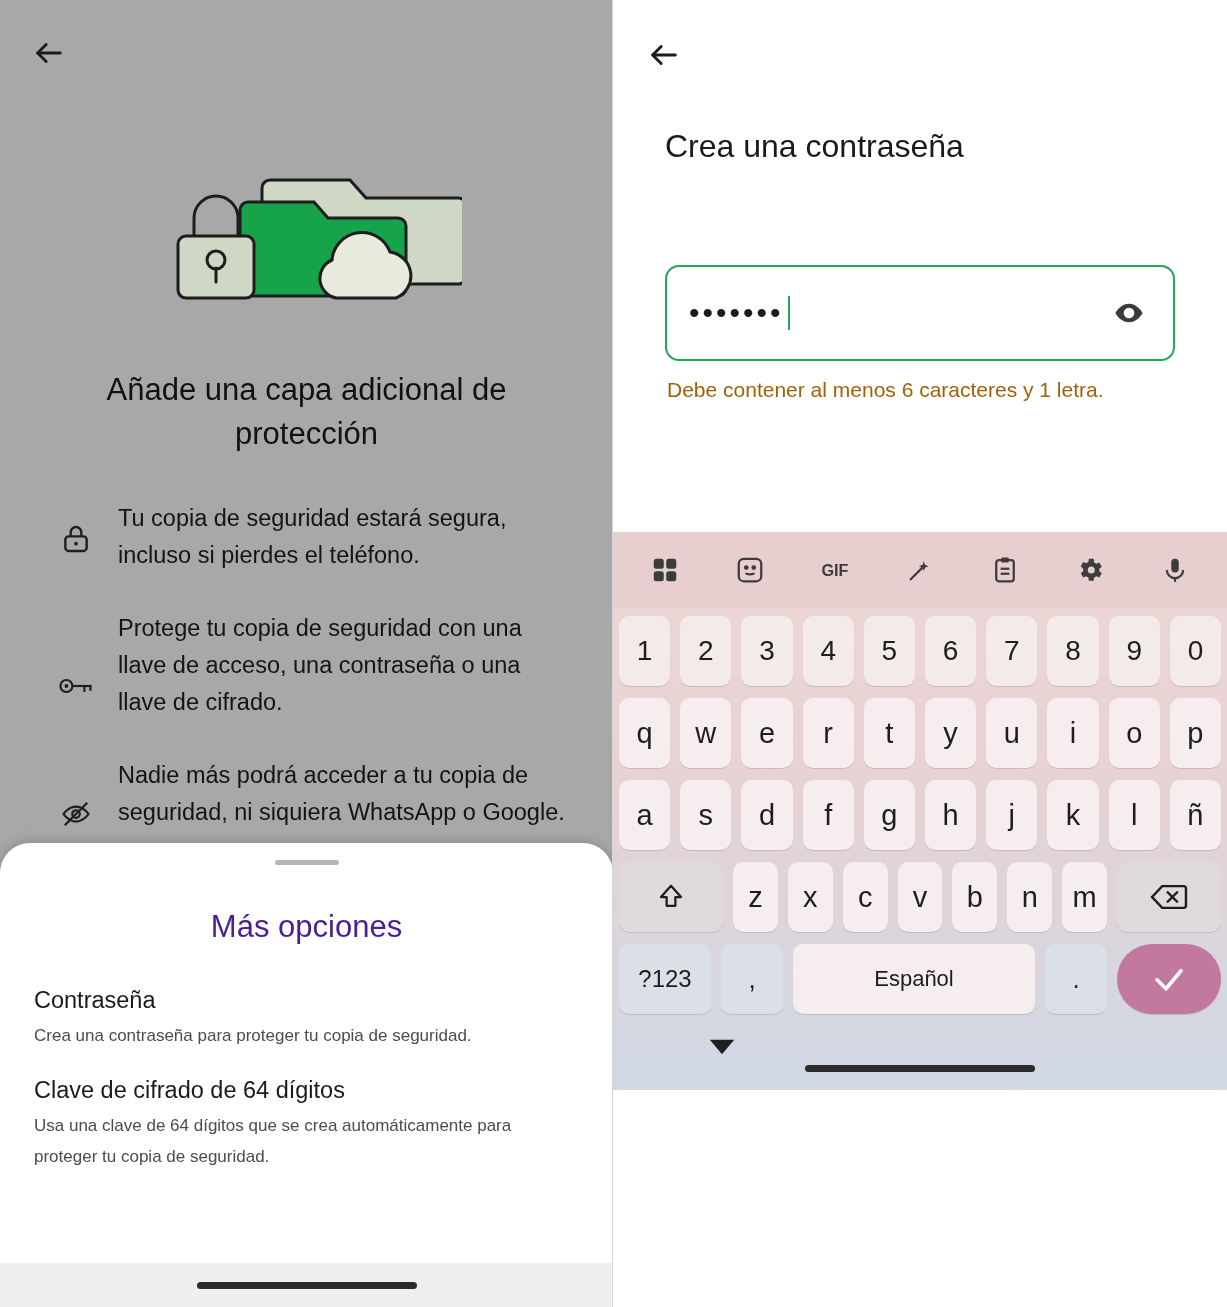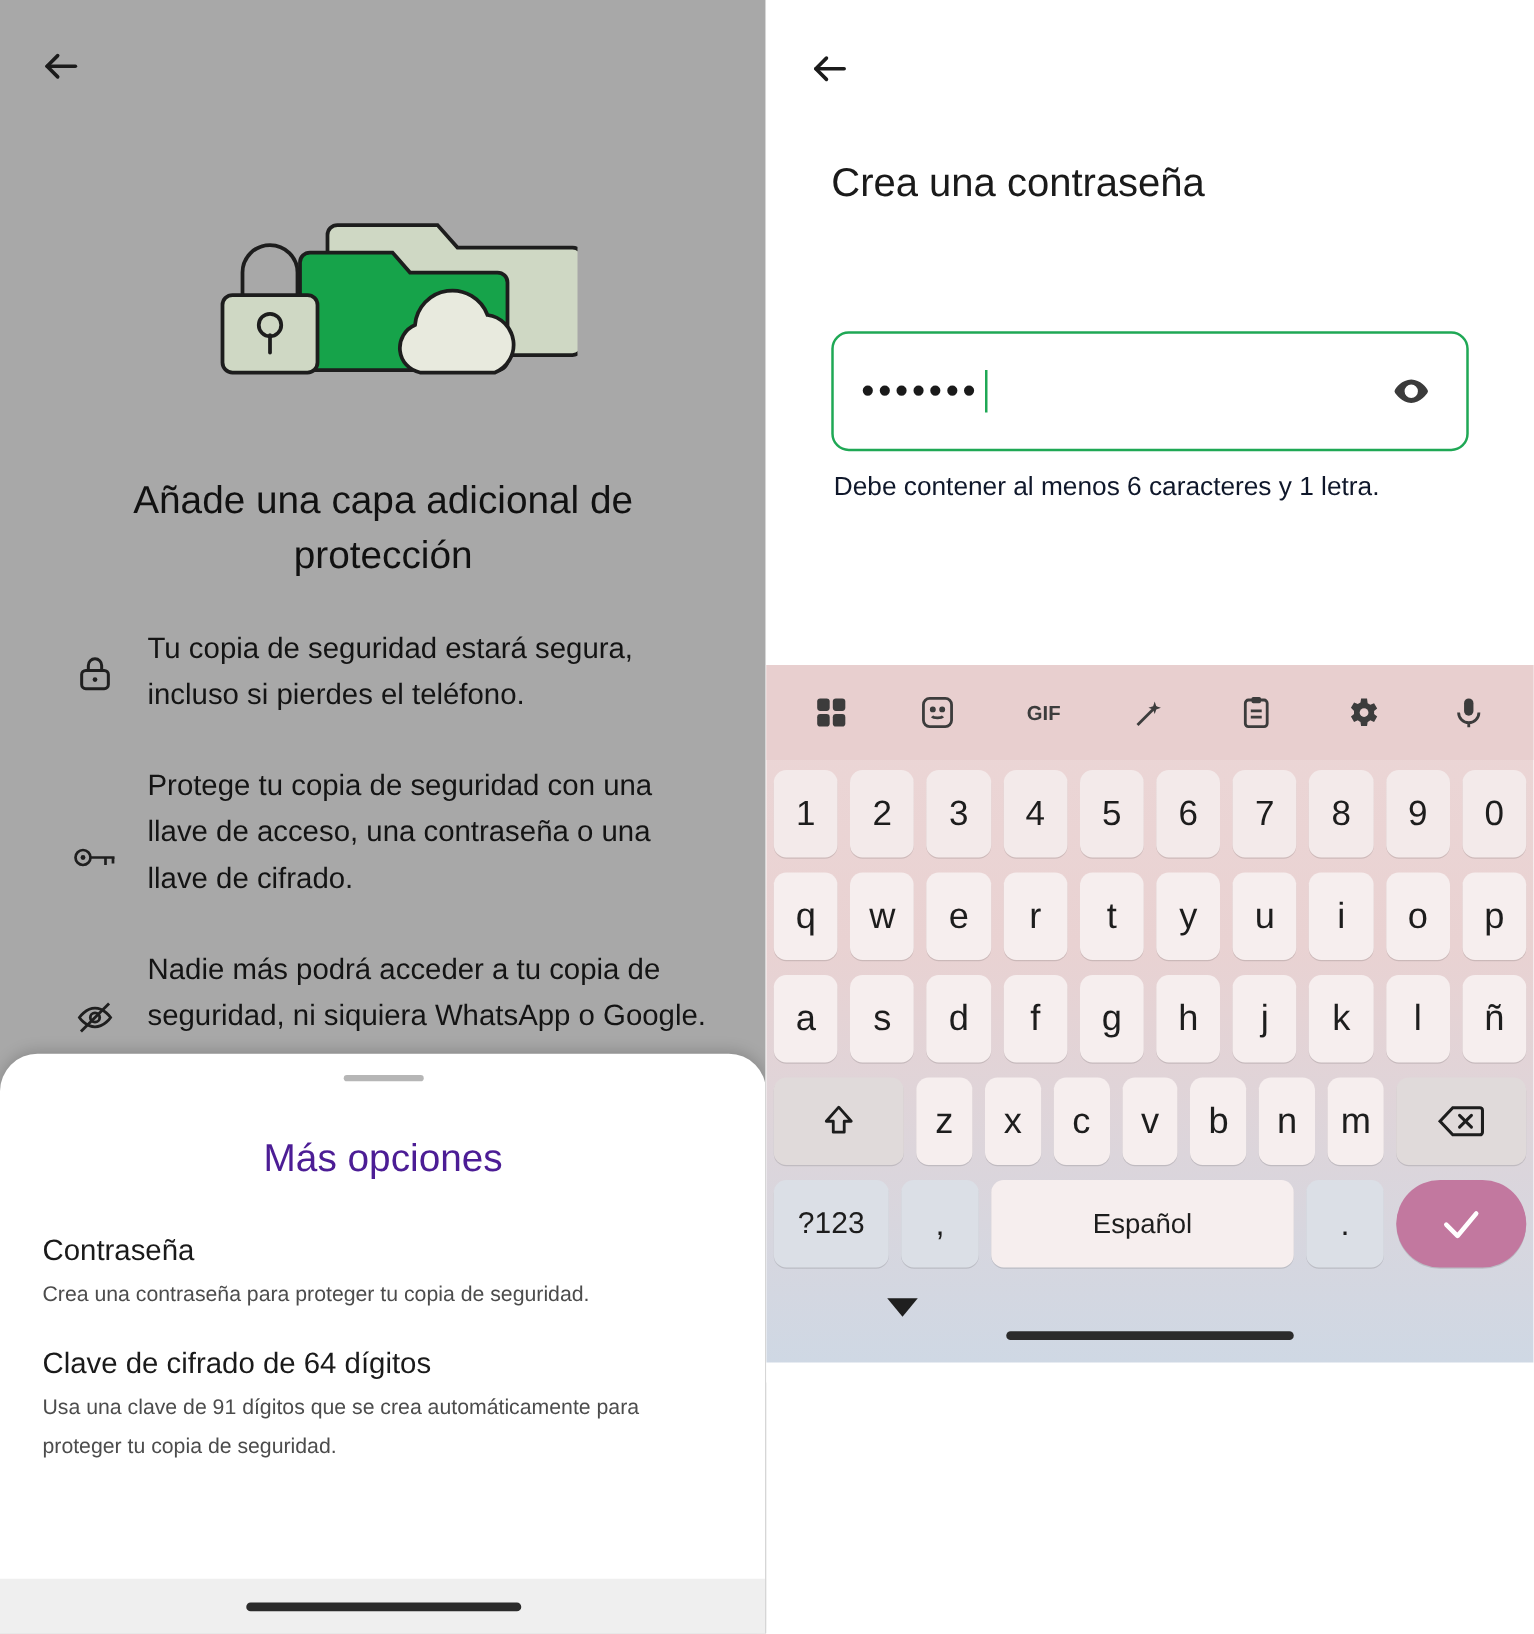--- a/index.html
+++ b/index.html
@@ -35,21 +35,20 @@
     display: flex; justify-content: center;
   }
   .left-title {
     position: absolute;
     left: 48px; right: 48px; top: 368px;
     text-align: center;
     font-size: 31px;
     line-height: 44px;
     color: #111111;
     font-weight: 400;
-    margin-top: 10px;
   }
   .bullets {
     position: absolute;
     left: 48px; right: 40px; top: 500px;
   }
   .bullet {
     display: flex;
     align-items: center;
     margin-bottom: 36px;
   }
@@ -169,21 +168,21 @@
   }
   .eye-btn {
     width: 44px; height: 44px;
     display: flex; align-items: center; justify-content: center;
     color: #3b3b3b;
   }
   .pw-hint {
     position: absolute;
     left: 54px; top: 378px;
     font-size: 21px;
-    color: #0f172a;
+    color: #a16207;
   }
   .next-btn {
     position: absolute;
     left: 52px; top: 664px;
     width: 510px; height: 66px;
     background: #1da851;
     border-radius: 34px;
     color: #000000;
     font-size: 22.5px;
     font-weight: bold;
@@ -332,21 +331,21 @@
     <div class="sheet">
       <div class="sheet-handle"></div>
       <div class="sheet-title">Más opciones</div>
       <div class="sheet-opts">
         <div class="opt-block">
           <div class="opt-title">Contraseña</div>
           <div class="opt-desc">Crea una contraseña para proteger tu copia de seguridad.</div>
         </div>
         <div class="opt-block">
           <div class="opt-title">Clave de cifrado de 64 dígitos</div>
-          <div class="opt-desc">Usa una clave de 91 dígitos que se crea automáticamente para proteger tu copia de seguridad.</div>
+          <div class="opt-desc">Usa una clave de 64 dígitos que se crea automáticamente para proteger tu copia de seguridad.</div>
         </div>
       </div>
       <div class="left-navbar">
         <div class="nav-pill"></div>
       </div>
     </div>
 
     <div class="left-divider"></div>
   </div>
 

